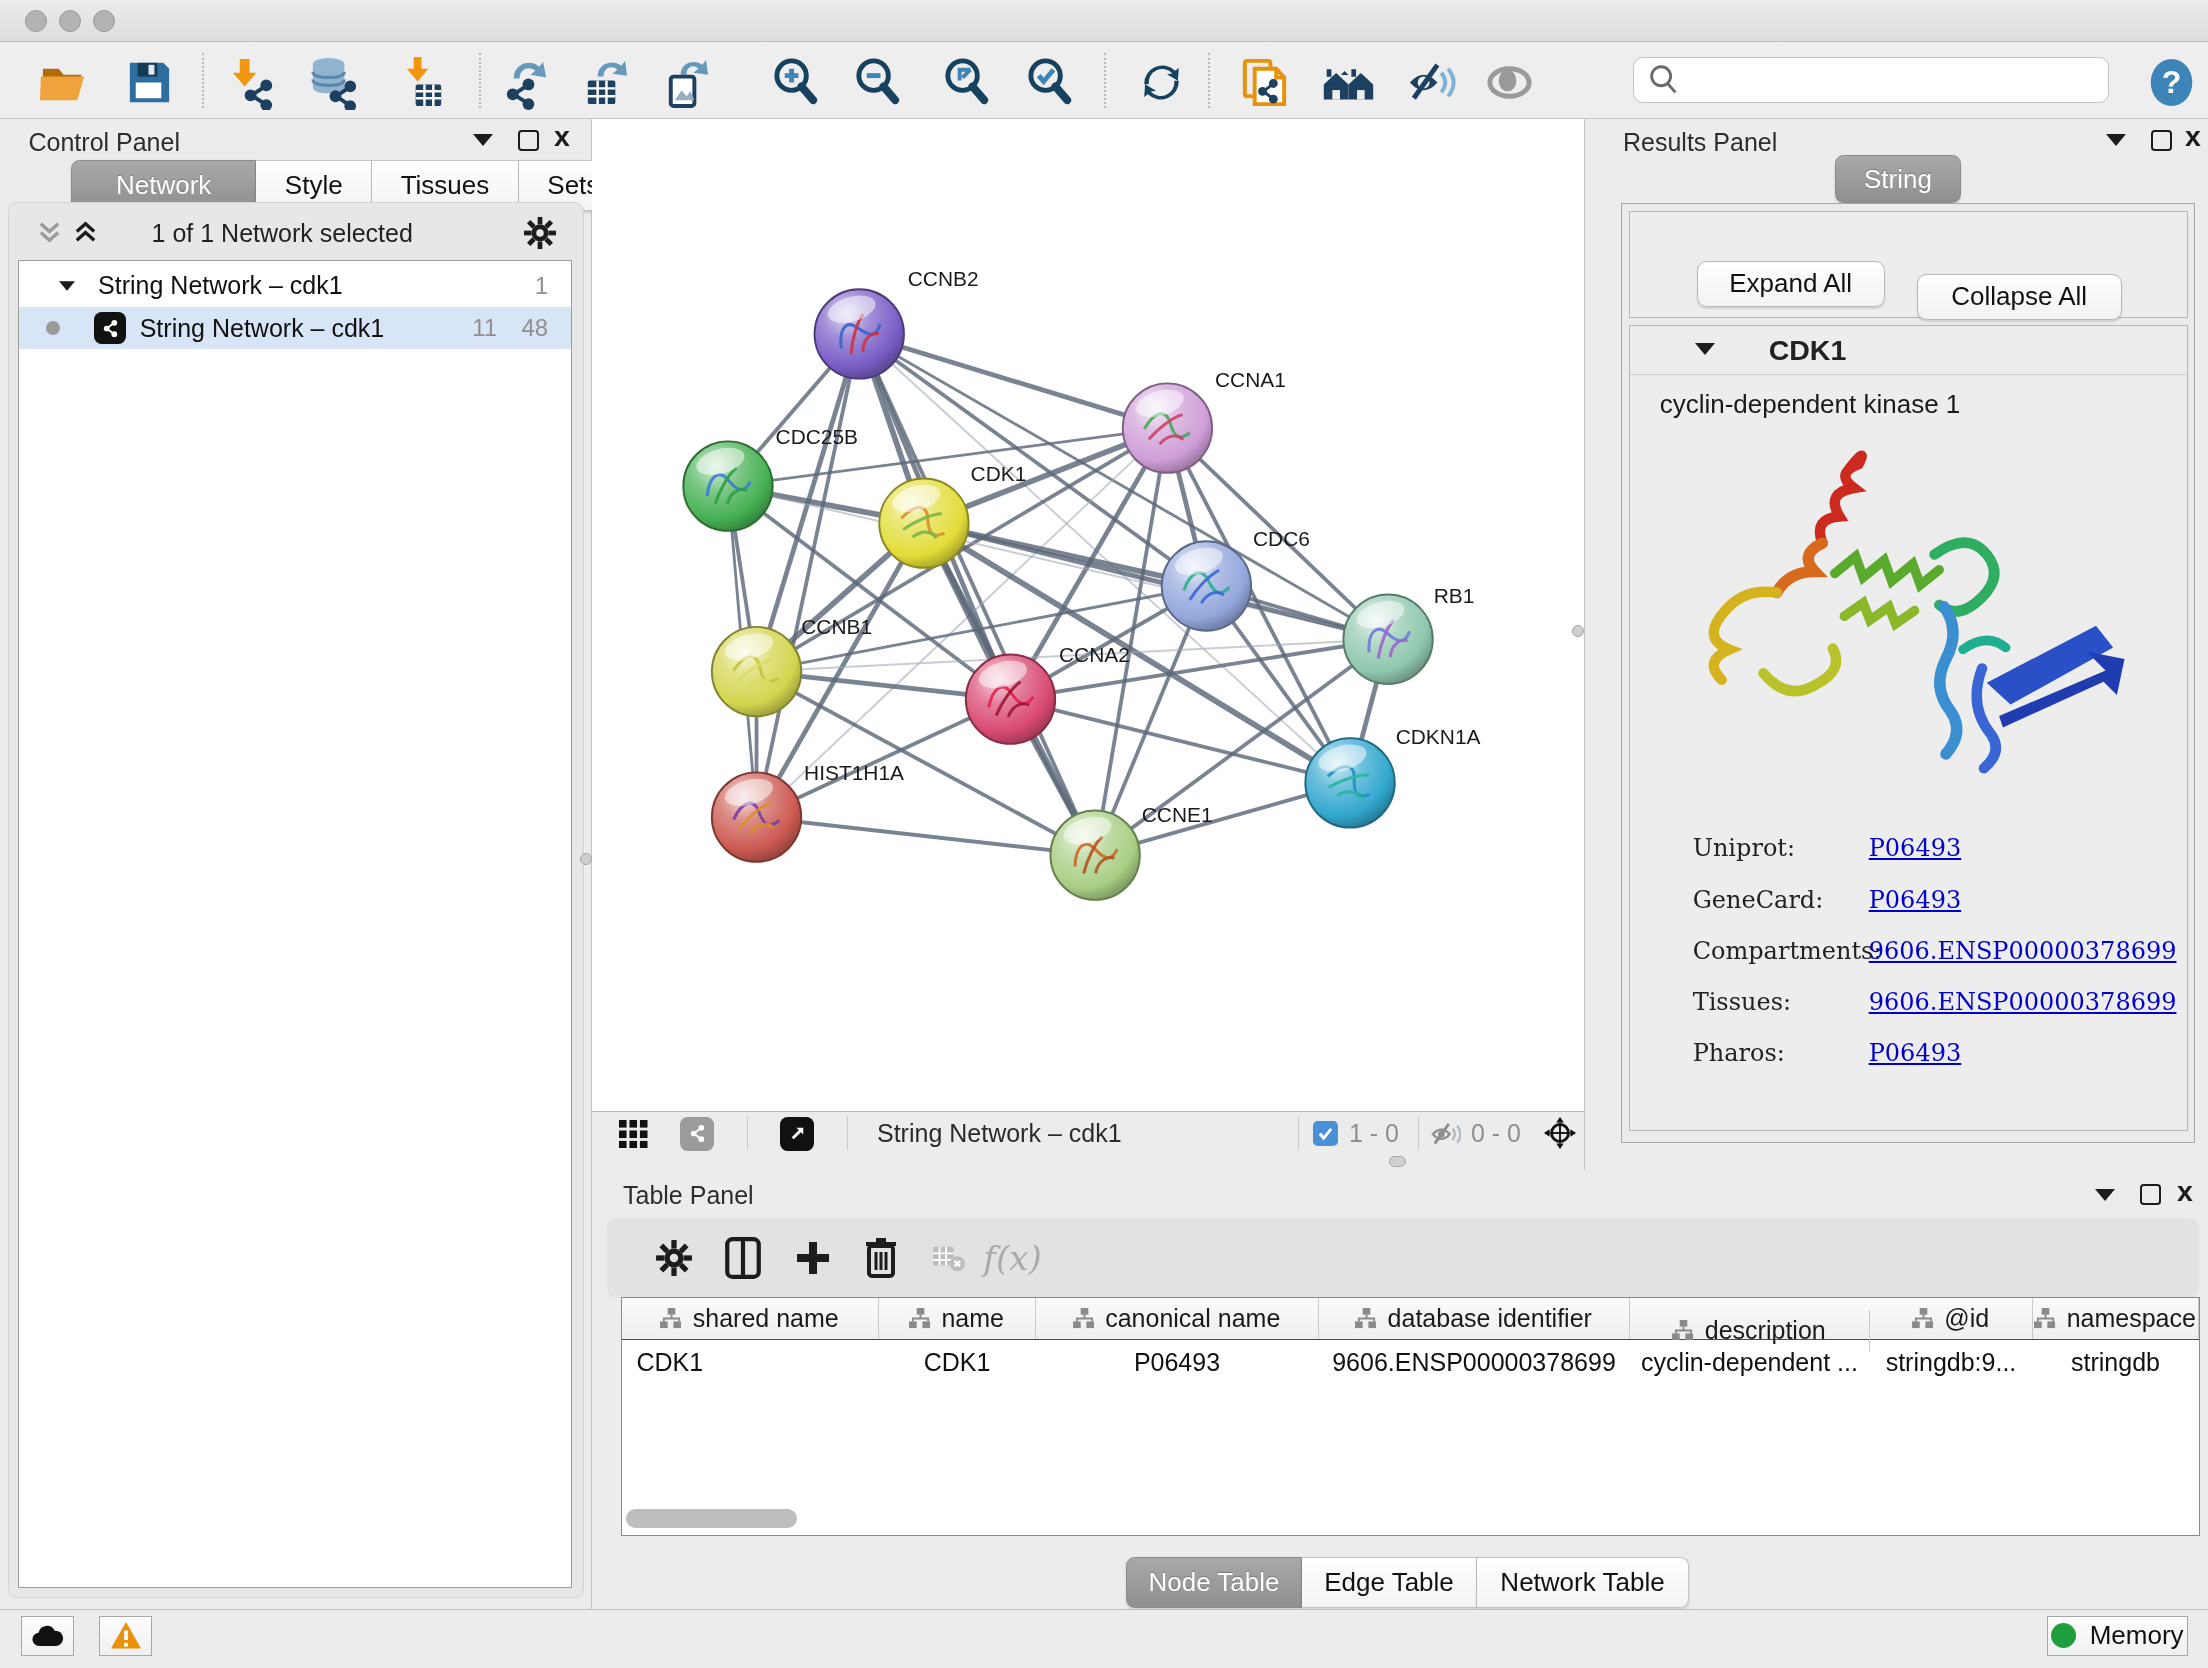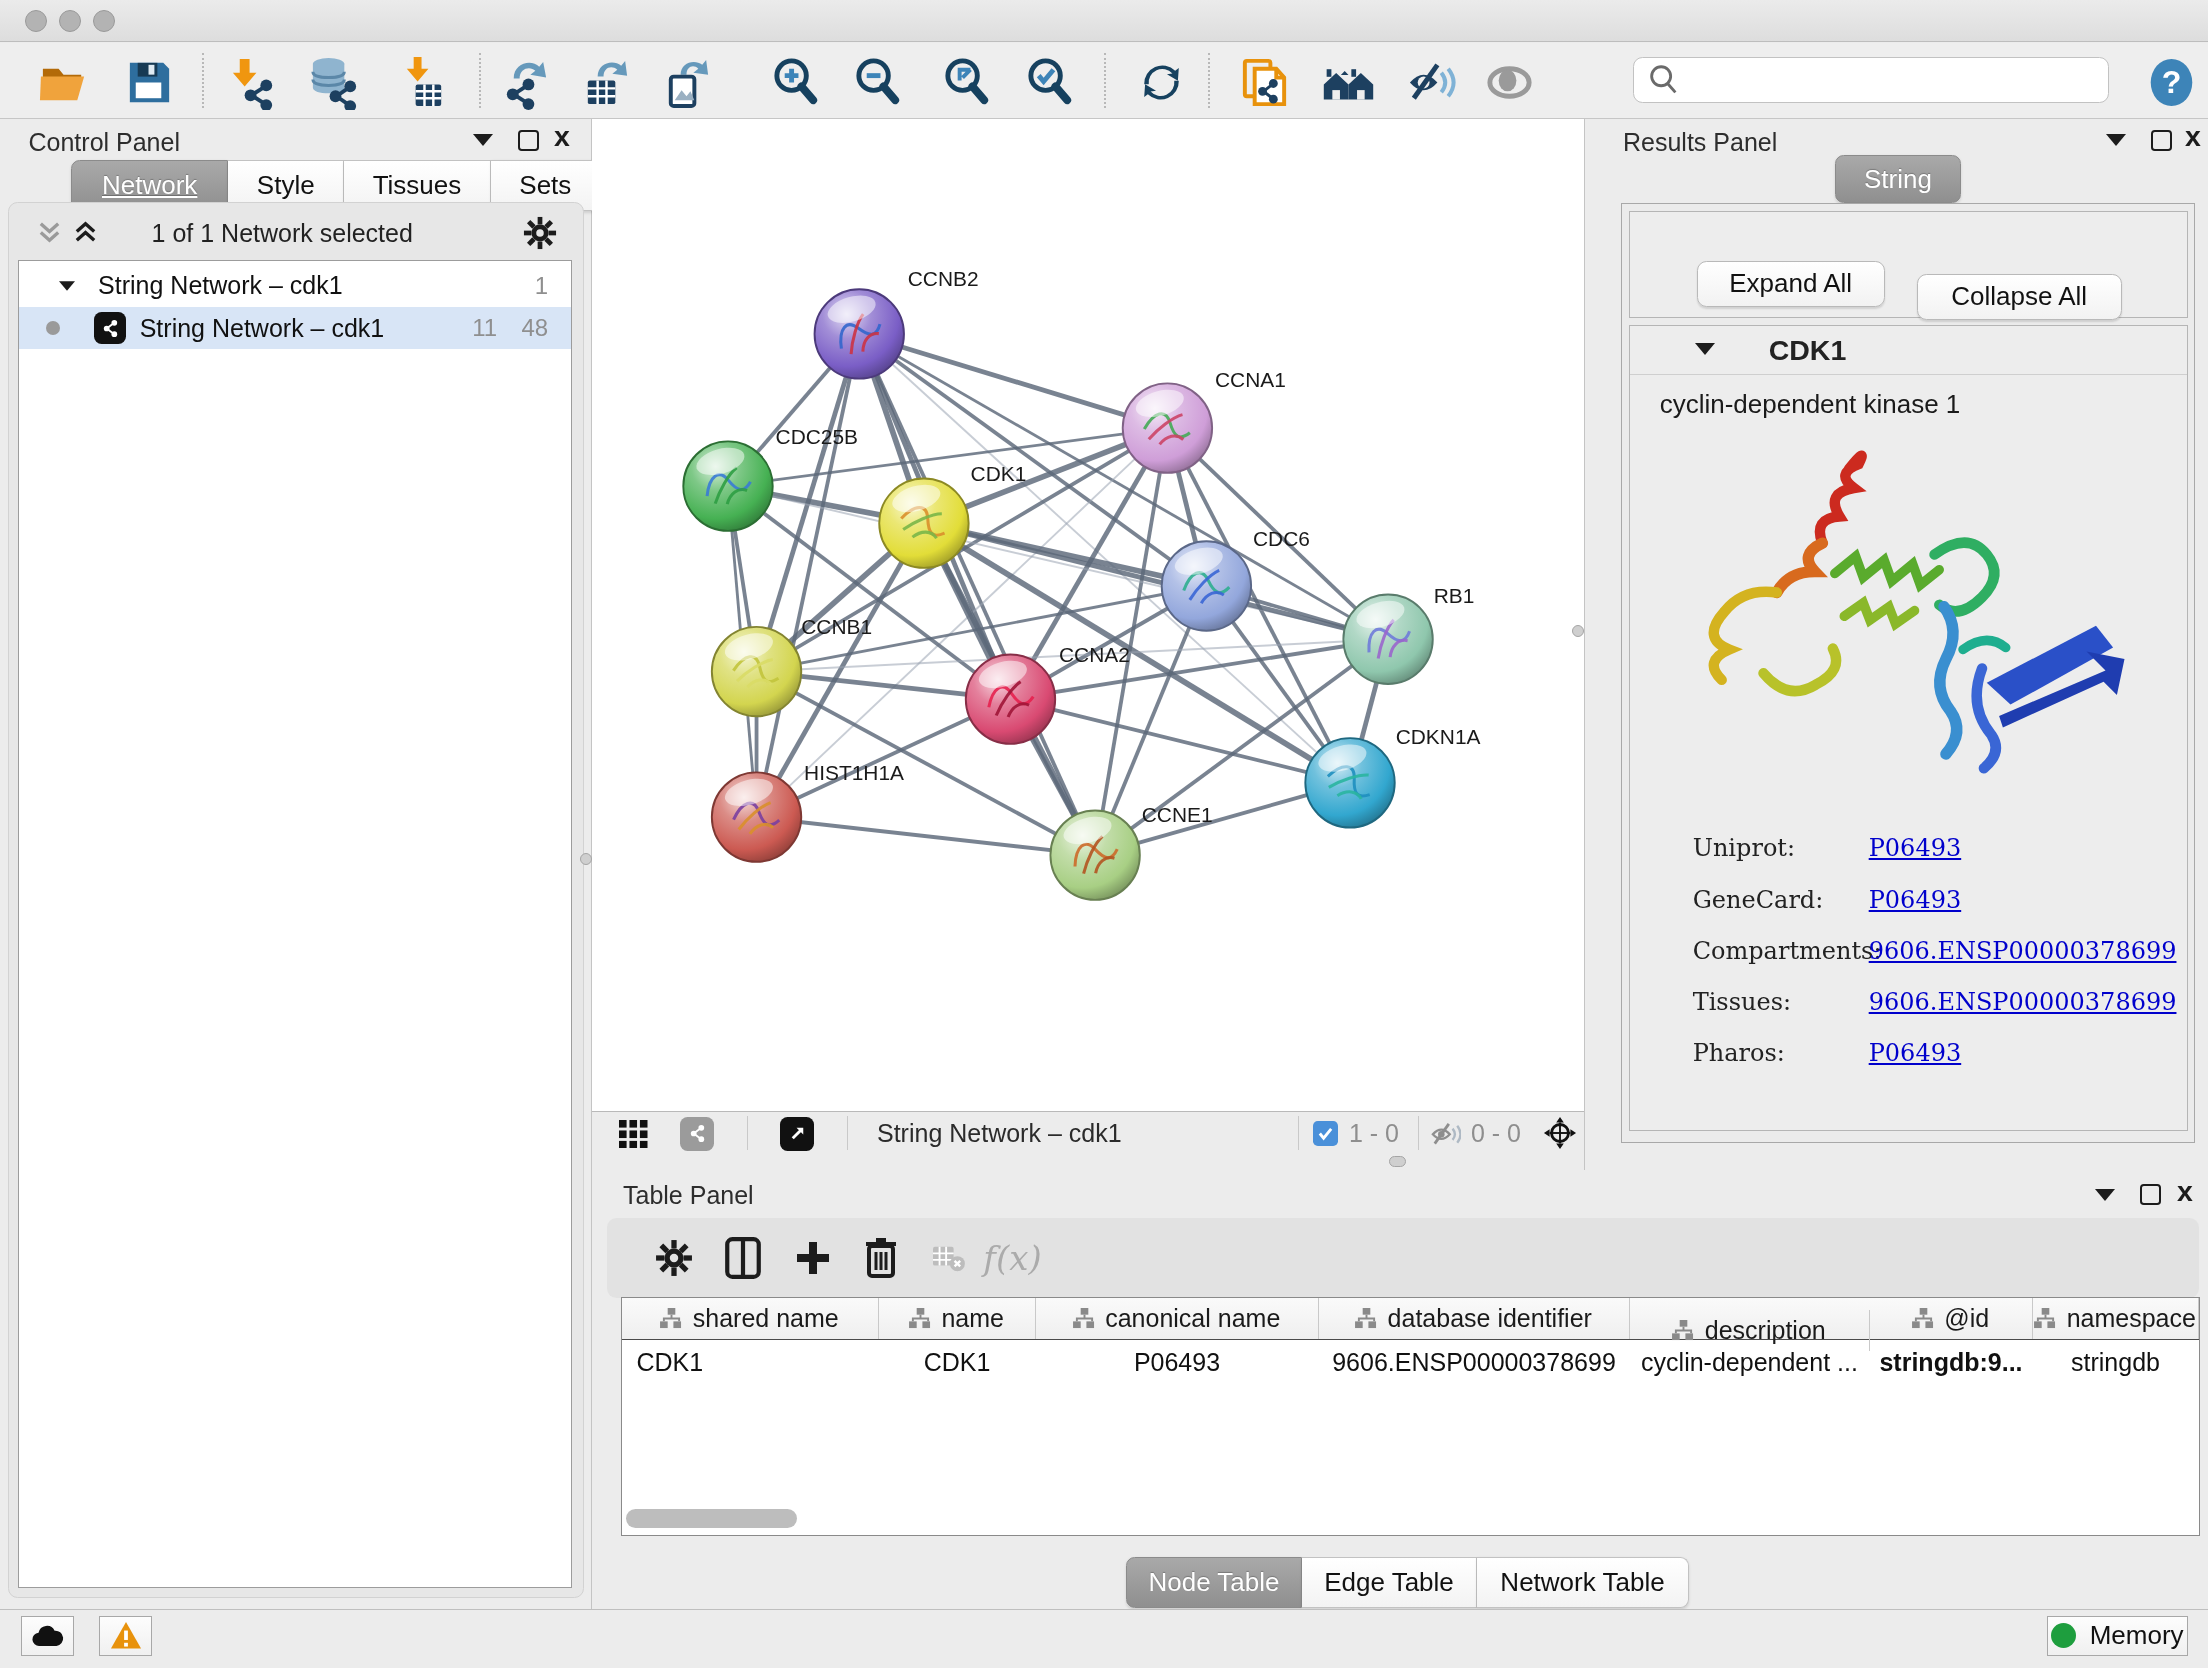--- a/index.html
+++ b/index.html
@@ -299,21 +299,21 @@
     </div>
   </div>
 
   <div class="control-panel">
     <span class="panel-title abs" style="left:28.5px; top:8.6px">Control Panel</span>
     <div class="pan-ico tri-down" style="left:473px; top:15px"></div>
     <div class="pan-ico sq" style="left:518px; top:10.5px"></div>
     <div class="pan-ico xx" style="left:554px; top:6.7px">x</div>
 
     <div class="seg" style="left:71px; top:41px" id="cp-tabs">
-        <div class="tab active" style="padding: 0px 30px; text-decoration: underline;">Network</div>
+        <div class="tab active" style="padding: 0px 44px;">Network</div>
         <div class="tab" style="padding: 0px 28.5px;">Style</div>
         <div class="tab" style="padding: 0px 28.5px;">Tissues</div>
         <div class="tab" style="padding: 0px 28.5px;">Sets</div>
       </div>
 
     <div class="cp-body">
       <div class="cp-subhdr">
         <svg class="abs" style="left:27px; top:7.6px" width="27" height="27" viewBox="0 0 28 28">
           <path d="M5 4 l9 8 9-8 M5 13 l9 8 9-8" stroke="#9a9a9a" stroke-width="3.5" fill="none"></path>
         </svg>
@@ -807,21 +807,21 @@
             </svg>
             <span>namespace</span>
           </div>
         </div>
       <div class="tbl-row" id="tbl-row0">
           <div class="td-cell" style="width: 257px;">CDK1</div>
           <div class="td-cell" style="width: 157px;">CDK1</div>
           <div class="td-cell" style="width: 283px;">P06493</div>
           <div class="td-cell" style="width: 311px;">9606.ENSP00000378699</div>
           <div class="td-cell" style="width: 240px;">cyclin-dependent ...</div>
-          <div class="td-cell" style="width: 163px; font-weight: bold;">stringdb:9...</div>
+          <div class="td-cell" style="width: 163px;">stringdb:9...</div>
           <div class="td-cell" style="width: 166px;">stringdb</div>
         </div>
       <div class="hscroll"></div>
     </div>
 
     <div class="seg" style="left:534px; top:387px" id="tp-tabs">
         <div class="tab active" style="width: 176px;">Node Table</div>
         <div class="tab" style="width: 175px;">Edge Table</div>
         <div class="tab" style="width: 212px;">Network Table</div>
       </div>

